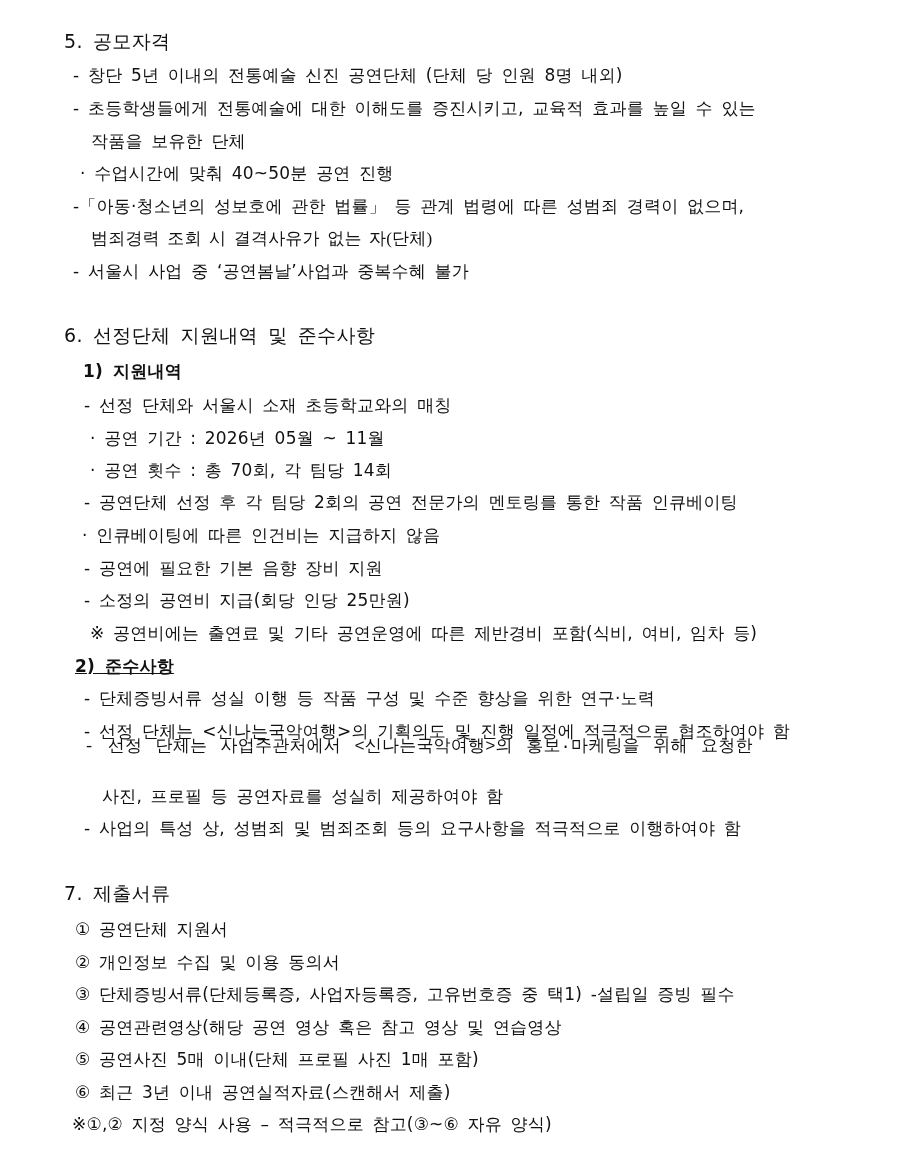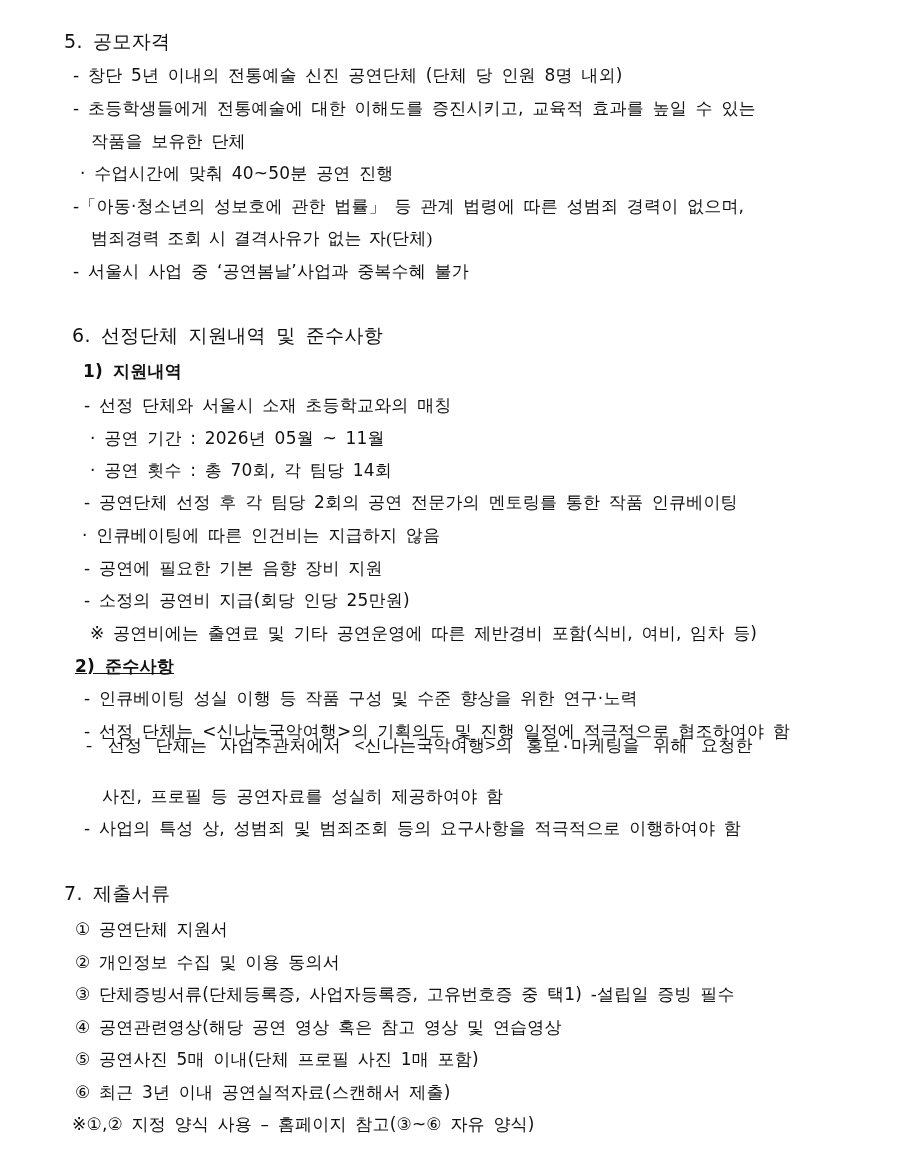--- a/index.html
+++ b/index.html
@@ -14,38 +14,38 @@
 
 <div class="line h1" style="left:64px; top:30px;">5. 공모자격</div>
 <div class="line" style="left:73px; top:64px;">- 창단 5년 이내의 전통예술 신진 공연단체 (단체 당 인원 8명 내외)</div>
 <div class="line" style="left:73px; top:97px;">- 초등학생들에게 전통예술에 대한 이해도를 증진시키고, 교육적 효과를 높일 수 있는</div>
 <div class="line" style="left:91px; top:130px;">작품을 보유한 단체</div>
 <div class="line" style="left:80px; top:162px;">· 수업시간에 맞춰 40~50분 공연 진행</div>
 <div class="line" style="left:73px; top:195px;">-「아동·청소년의 성보호에 관한 법률」 등 관계 법령에 따른 성범죄 경력이 없으며,</div>
 <div class="line" style="left:91px; top:228px;font-family:Liberation Serif, serif;">범죄경력 조회 시 결격사유가 없는 자(단체)</div>
 <div class="line" style="left:73px; top:260px;">- 서울시 사업 중 ‘공연봄날’사업과 중복수혜 불가</div>
 
-<div class="line h1" style="left:64px; top:324px;margin-left:8px;">6. 선정단체 지원내역 및 준수사항</div>
+<div class="line h1" style="left:64px; top:324px;">6. 선정단체 지원내역 및 준수사항</div>
 <div class="line h2" style="left:75px; top:360px;margin-left:8px;">1) 지원내역</div>
 <div class="line" style="left:84px; top:394px;">- 선정 단체와 서울시 소재 초등학교와의 매칭</div>
 <div class="line" style="left:90px; top:427px;">· 공연 기간 : 2026년 05월 ~ 11월</div>
 <div class="line" style="left:90px; top:459px;">· 공연 횟수 : 총 70회, 각 팀당 14회</div>
 <div class="line" style="left:84px; top:491px;">- 공연단체 선정 후 각 팀당 2회의 공연 전문가의 멘토링를 통한 작품 인큐베이팅</div>
 <div class="line" style="left:82px; top:524px;">· 인큐베이팅에 따른 인건비는 지급하지 않음</div>
 <div class="line" style="left:84px; top:557px;">- 공연에 필요한 기본 음향 장비 지원</div>
 <div class="line" style="left:84px; top:589px;">- 소정의 공연비 지급(회당 인당 25만원)</div>
 <div class="line" style="left:90px; top:622px;">※ 공연비에는 출연료 및 기타 공연운영에 따른 제반경비 포함(식비, 여비, 임차 등)</div>
 
 <div class="line h2" style="left:75px; top:655px;text-decoration:underline;">2) 준수사항</div>
-<div class="line" style="left:84px; top:687px;">- 인큐베이팅 성실 이행 등 작품 구성 및 수준 향상을 위한 연구·노력</div>
+<div class="line" style="left:84px; top:687px;">- 단체증빙서류 성실 이행 등 작품 구성 및 수준 향상을 위한 연구·노력</div>
 <div class="line" style="left:84px; top:720px;">- 선정 단체는 &lt;신나는국악여행&gt;의 기획의도 및 진행 일정에 적극적으로 협조하여야 함</div>
 <div class="line" style="left:84px; top:736px;font-family:Liberation Mono, monospace;">- 선정 단체는 사업주관처에서 &lt;신나는국악여행&gt;의 홍보·마케팅을 위해 요청한</div>
 <div class="line" style="left:102px; top:785px;">사진, 프로필 등 공연자료를 성실히 제공하여야 함</div>
 <div class="line" style="left:84px; top:817px;">- 사업의 특성 상, 성범죄 및 범죄조회 등의 요구사항을 적극적으로 이행하여야 함</div>
 
 <div class="line h1" style="left:64px; top:882px;">7. 제출서류</div>
 <div class="line" style="left:75px; top:918px;">① 공연단체 지원서</div>
 <div class="line" style="left:75px; top:951px;">② 개인정보 수집 및 이용 동의서</div>
 <div class="line" style="left:75px; top:983px;">③ 단체증빙서류(단체등록증, 사업자등록증, 고유번호증 중 택1) -설립일 증빙 필수</div>
 <div class="line" style="left:75px; top:1016px;">④ 공연관련영상(해당 공연 영상 혹은 참고 영상 및 연습영상</div>
 <div class="line" style="left:75px; top:1048px;">⑤ 공연사진 5매 이내(단체 프로필 사진 1매 포함)</div>
 <div class="line" style="left:75px; top:1081px;">⑥ 최근 3년 이내 공연실적자료(스캔해서 제출)</div>
-<div class="line" style="left:72px; top:1113px;">※①,② 지정 양식 사용 – 홈페이지 참고(③~⑥ 자유 양식)</div>
+<div class="line" style="left:72px; top:1113px;">※①,② 지정 양식 사용 – 적극적으로 참고(③~⑥ 자유 양식)</div>
 
 </body></html>

